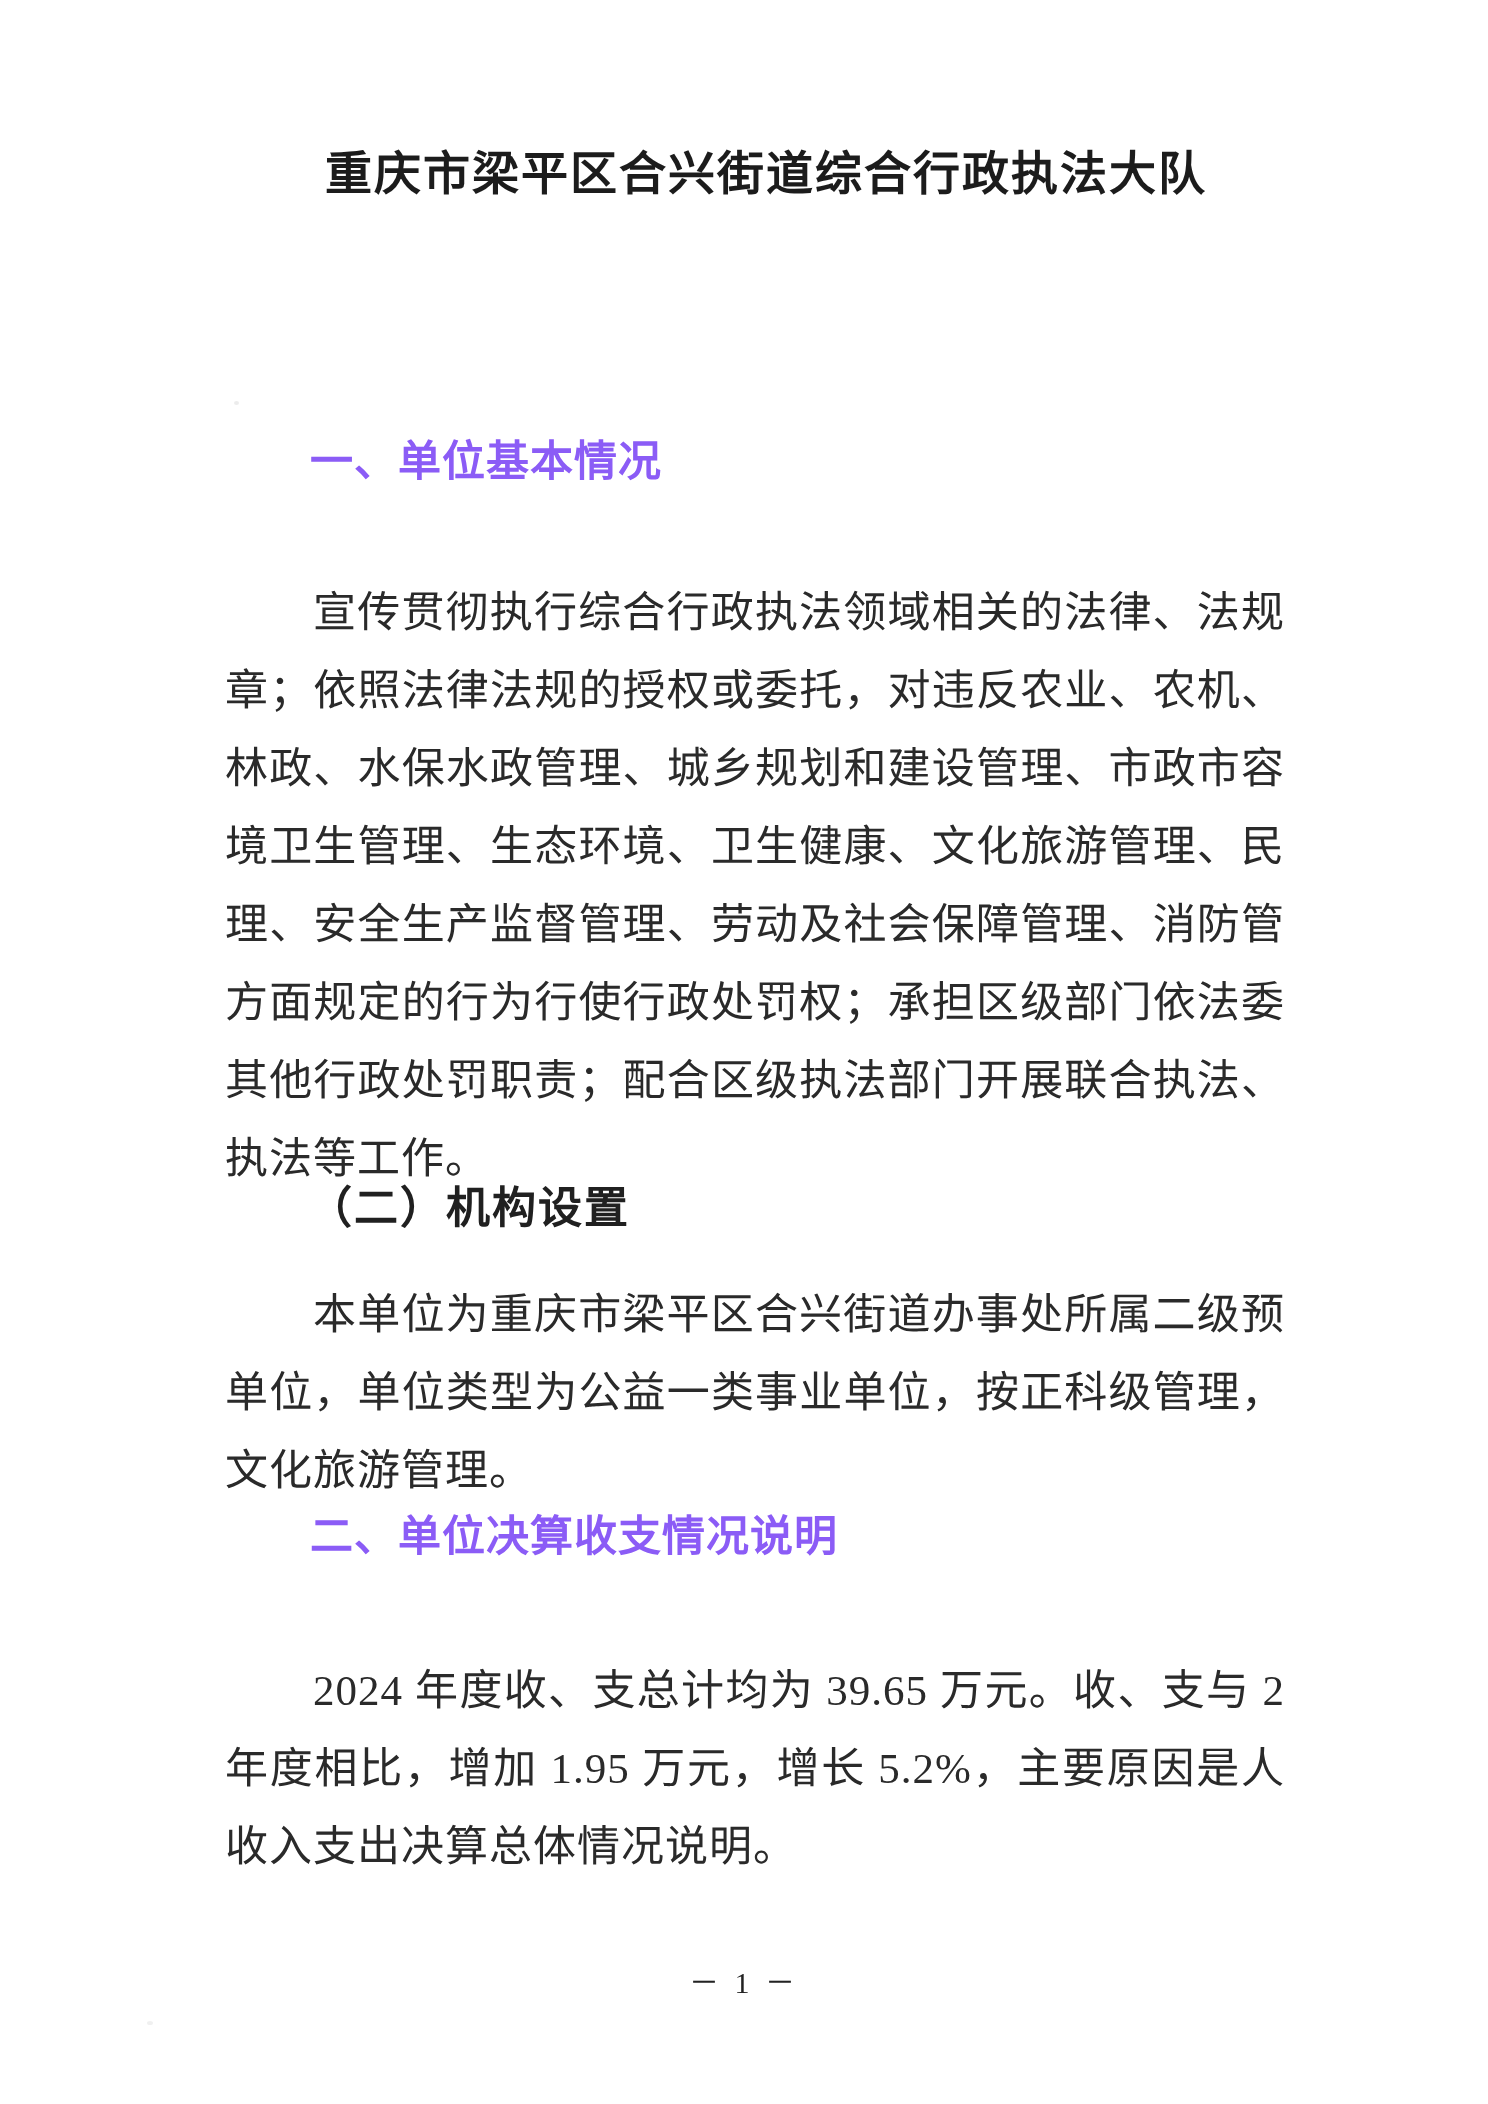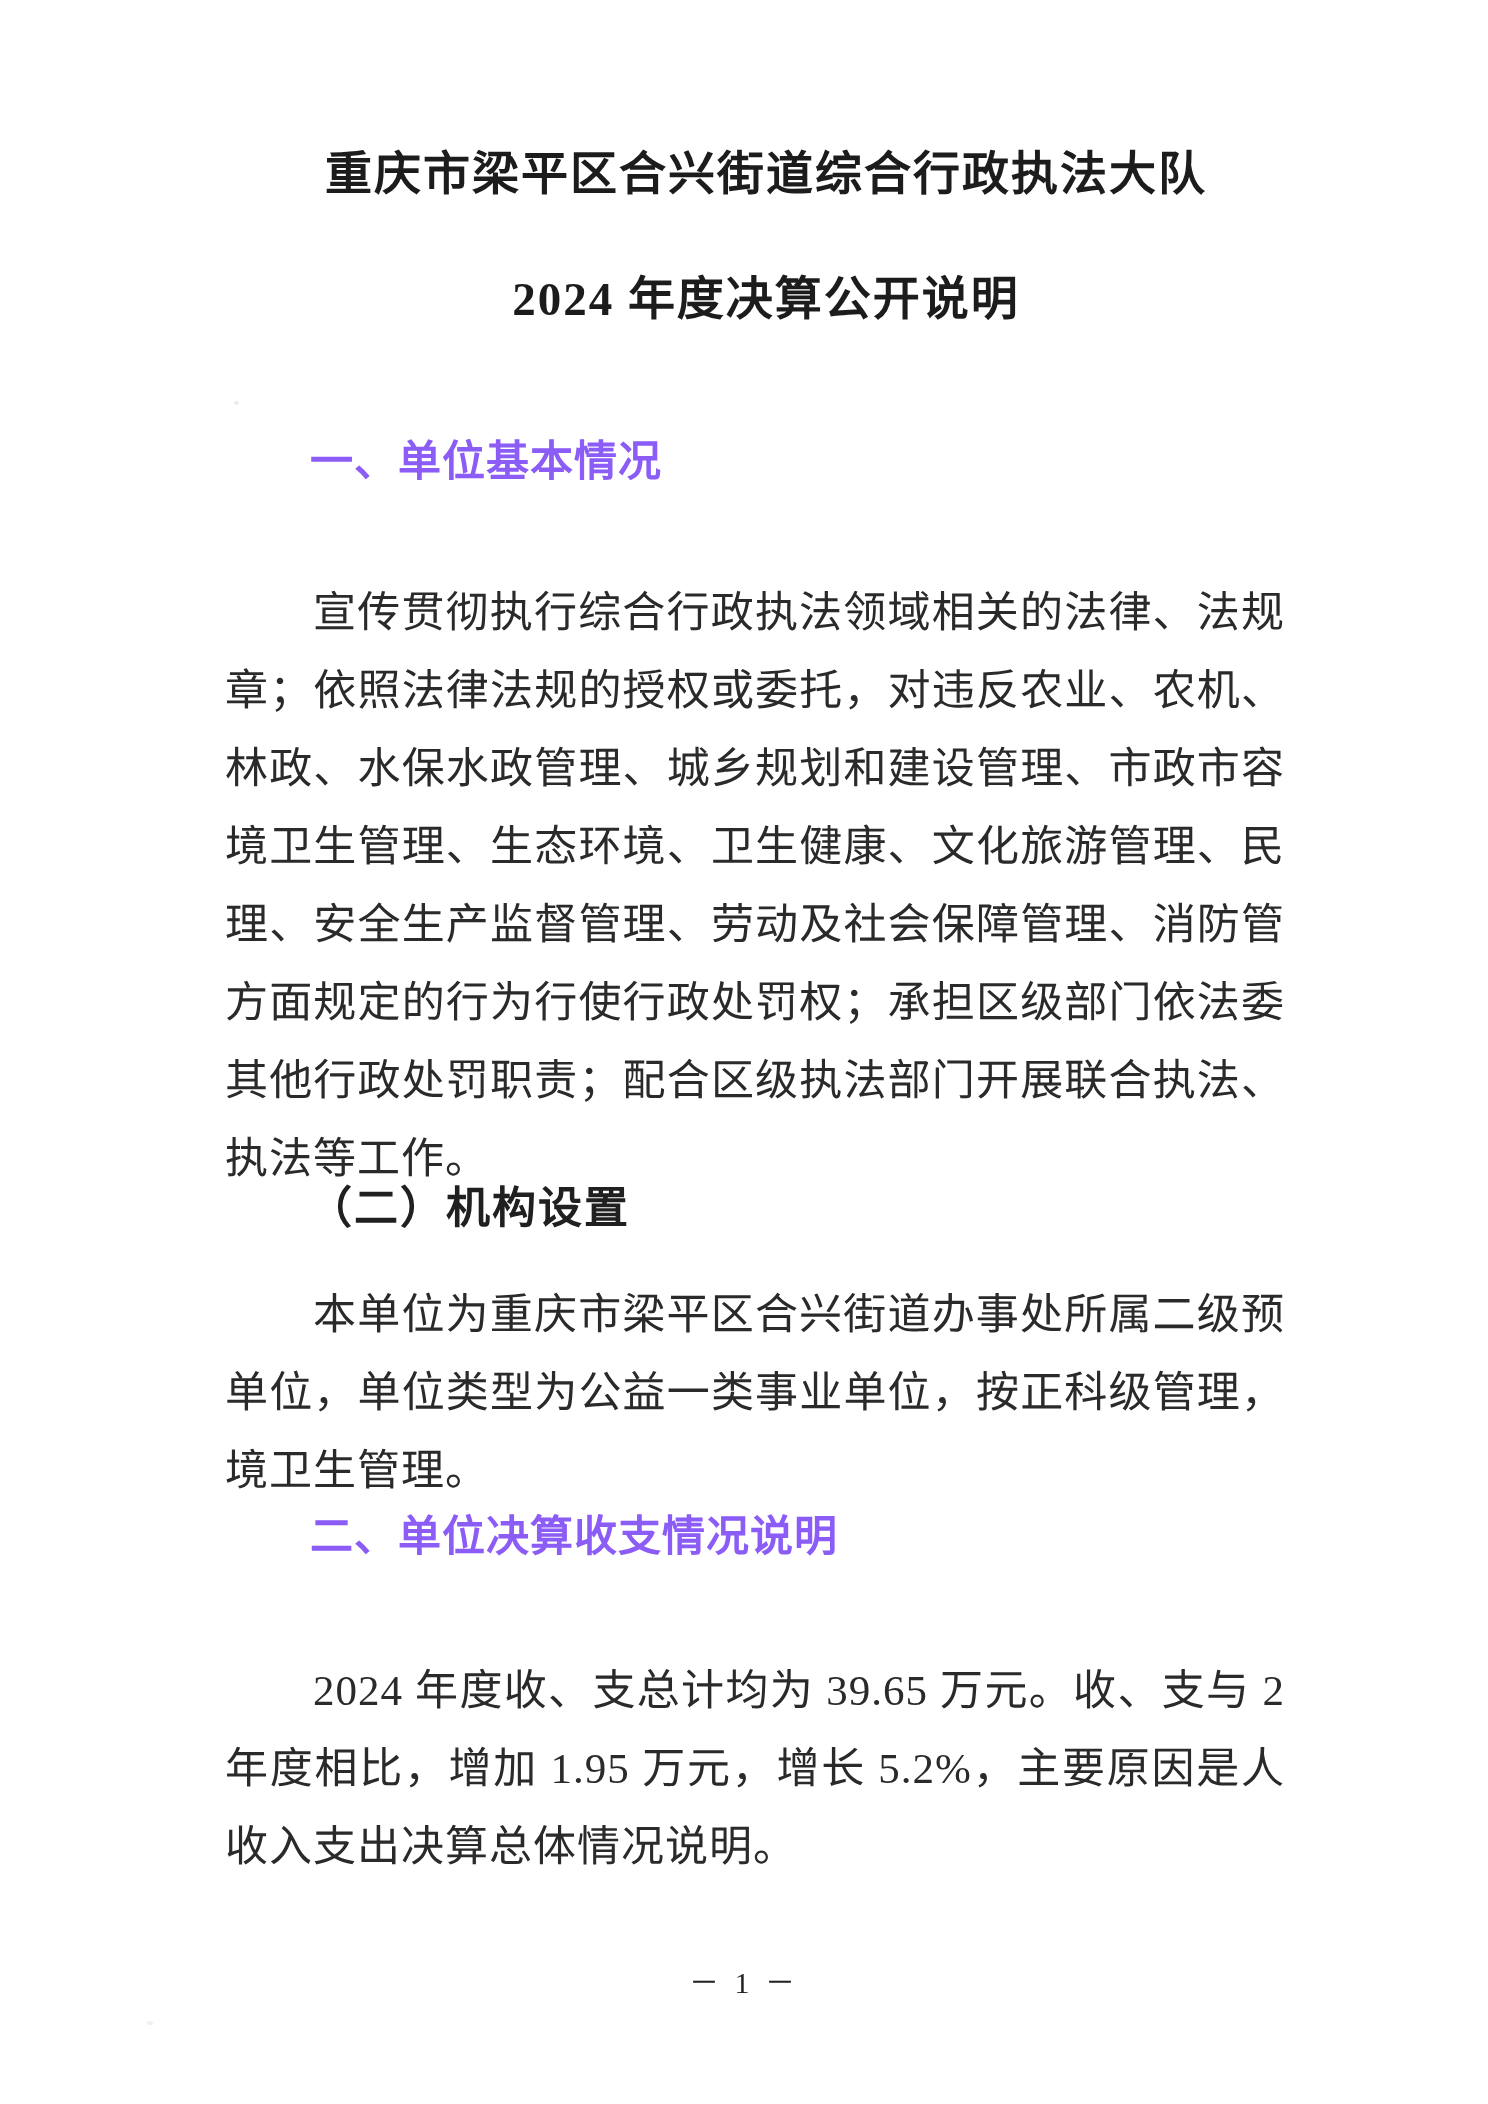--- a/index.html
+++ b/index.html
@@ -98,42 +98,41 @@
     background:#d9d9d9;
     border-radius:50%;
   }
 </style>
 </head>
 <body>
 
 <div class="page">
 
   <div class="title-line" style="top:143px">重庆市梁平区合兴街道综合行政执法大队</div>
-  <div class="title-line" style="top:268px">2024 年度决算公开说明</div>
 
   <div class="heading" style="top:433px">一、单位基本情况</div>
 
 
   <div>
     <div class="bodyline fill indent" style="top:584px">宣传贯彻执行综合行政执法领域相关的法律、法规和规</div>
     <div class="bodyline fill" style="top:662px">章；依照法律法规的授权或委托，对违反农业、农机、畜牧、</div>
     <div class="bodyline fill" style="top:740px">林政、水保水政管理、城乡规划和建设管理、市政市容和环</div>
     <div class="bodyline fill" style="top:818px">境卫生管理、生态环境、卫生健康、文化旅游管理、民政管</div>
     <div class="bodyline fill" style="top:896px">理、安全生产监督管理、劳动及社会保障管理、消防管理等</div>
     <div class="bodyline fill" style="top:974px">方面规定的行为行使行政处罚权；承担区级部门依法委托的</div>
     <div class="bodyline fill" style="top:1052px">其他行政处罚职责；配合区级执法部门开展联合执法、专项</div>
     <div class="bodyline short" style="top:1130px">执法等工作。</div>
   </div>
 
   <div class="subheading" style="top:1180px">（二）机构设置</div>
 
   <div>
     <div class="bodyline fill indent" style="top:1286px">本单位为重庆市梁平区合兴街道办事处所属二级预算</div>
     <div class="bodyline fill" style="top:1364px">单位，单位类型为公益一类事业单位，按正科级管理，执行</div>
-    <div class="bodyline short" style="top:1442px">境卫生管理。</div>
+    <div class="bodyline short" style="top:1442px">文化旅游管理。</div>
   </div>
 
   <div class="heading" style="top:1508px">二、单位决算收支情况说明</div>
 
 
   <div>
     <div class="bodyline fill indent" style="top:1662px">2024 年度收、支总计均为 39.65 万元。收、支与 2023</div>
     <div class="bodyline fill" style="top:1740px">年度相比，增加 1.95 万元，增长 5.2%，主要原因是人员职</div>
     <div class="bodyline short" style="top:1818px">收入支出决算总体情况说明。</div>
   </div>

